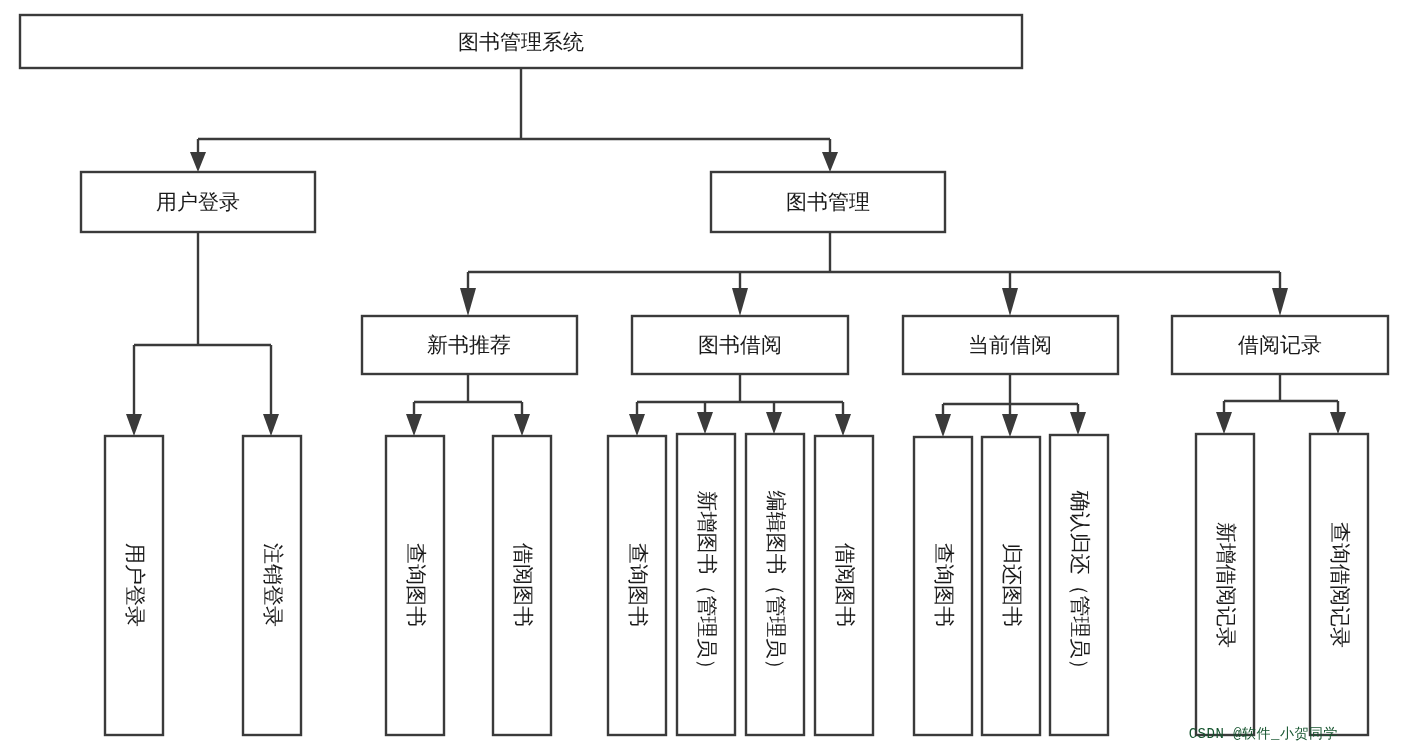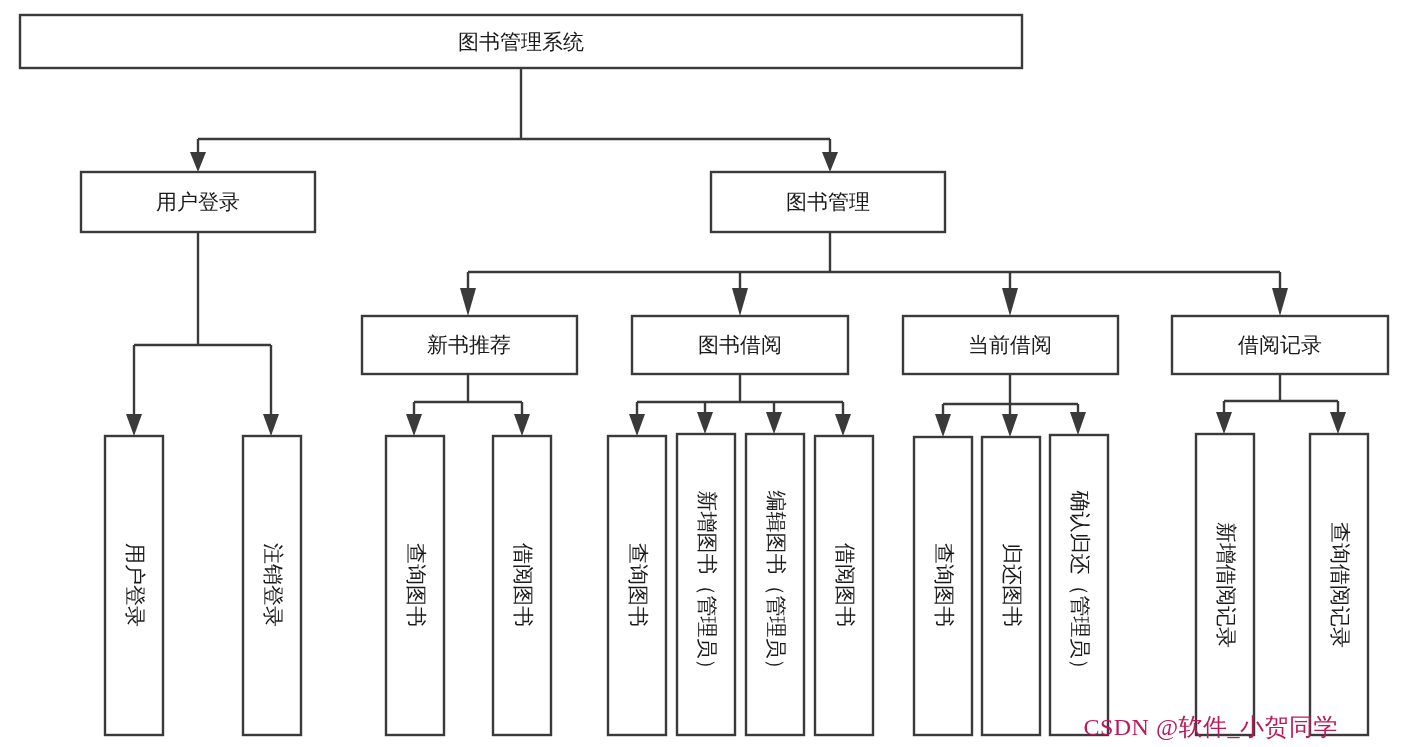--- a/index.html
+++ b/index.html
@@ -53,23 +53,23 @@
     font-family: "Liberation Sans", "DejaVu Sans", sans-serif;
     font-size: 21px;
     fill: #1a1a1a;
     text-anchor: middle;
     dominant-baseline: middle;
   }
   .watermark-text {
     position: absolute;
     right: 10px;
     bottom: 4px;
-    font-family: Liberation Serif, serif;
-    font-size: 24px;
-    color: #be185d;
+    font-family: Liberation Mono, monospace;
+    font-size: 14px;
+    color: #14532d;
     letter-spacing: 0.5px;
     white-space: nowrap;
     user-select: none;
   }
 </style>
 </head>
 <body>
 
 <div id="diagram-root">
 

